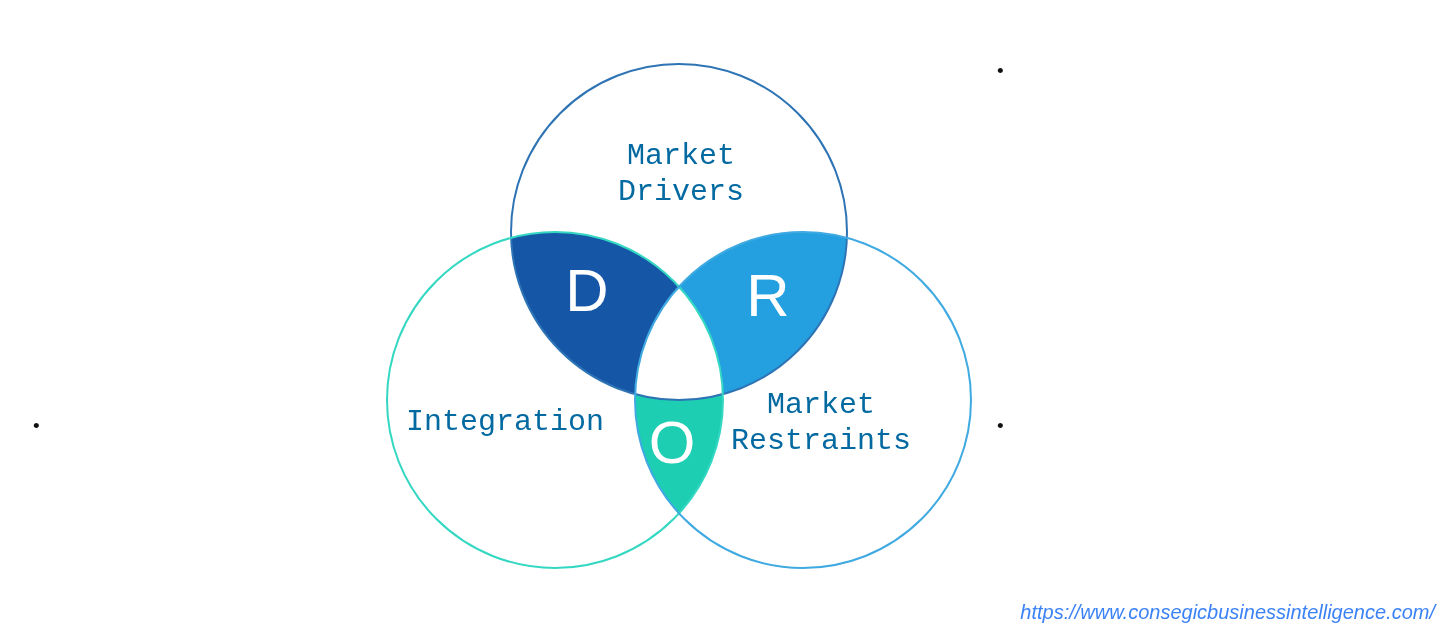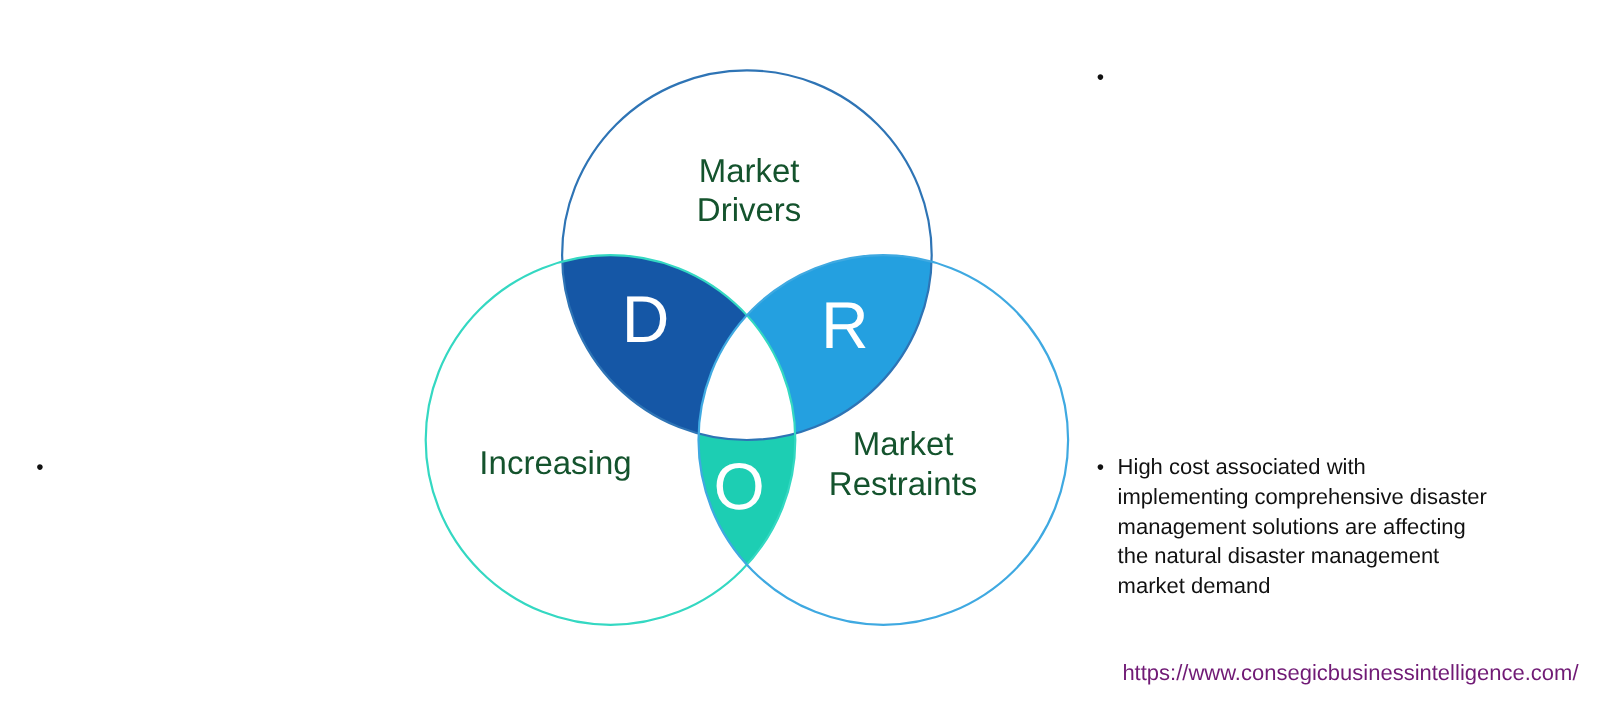--- a/index.html
+++ b/index.html
@@ -25,25 +25,26 @@
     transform: translate(-50%, -50%);
     color: #ffffff;
     font-size: 60px;
     font-weight: 400;
     line-height: 1;
     user-select: none;
   }
   .circle-label {
     position: absolute;
     transform: translate(-50%, -50%);
-    color: #14532d;
+    color: #0369a1;
     font-size: 30px;
     line-height: 36px;
     text-align: center;
     white-space: pre-line;
+    font-family: Liberation Mono, monospace;
   }
   .note {
     position: absolute;
     display: flex;
     align-items: flex-start;
     color: #111111;
     font-size: 20px;
     line-height: 27px;
   }
   .note .bullet {
@@ -55,24 +56,25 @@
   .note .note-text {
     white-space: pre-line;
   }
   .note-left   { left: 33px;  top: 412px; width: 360px; }
   .note-top-right    { left: 997px; top: 57px;  width: 440px; }
   .note-bottom-right { left: 997px; top: 412px; width: 440px; }
   .source-url {
     position: absolute;
     top: 599px;
     right: 18px;
-    color: #701a75;
+    color: #3b82f6;
     font-size: 20px;
     line-height: 26px;
     text-align: right;
+    font-style: italic;
   }
 </style>
 </head>
 <body>
 
 <div class="canvas">
 
   <svg class="venn-svg" width="1453" height="643" viewBox="0 0 1453 643">
     <defs>
       <clipPath id="clip-opportunity">
@@ -105,36 +107,31 @@
     <circle cx="555" cy="400" r="168" fill="none" stroke-width="2" stroke="#34D8C2"></circle>
     <circle cx="803" cy="400" r="168" fill="none" stroke-width="2" stroke="#3FA9E1"></circle>
   </svg>
 
   <div class="overlap-letter" style="left:587px; top:291px;">D</div>
   <div class="overlap-letter" style="left:768px; top:296px;">R</div>
   <div class="overlap-letter" style="left:672px; top:443px;">O</div>
 
   <div class="circle-label" style="left:681px; top:174px;">Market
 Drivers</div>
-  <div class="circle-label" style="left:505px; top:422px;">Increasing</div>
+  <div class="circle-label" style="left:505px; top:422px;">Integration</div>
   <div class="circle-label" style="left:821px; top:423px;">Market
 Restraints</div>
 
   <div class="note note-left">
     <span class="bullet">•</span>
   </div>
 
   <div class="note note-top-right">
     <span class="bullet">•</span>
   </div>
 
   <div class="note note-bottom-right">
     <span class="bullet">•</span>
-    <span class="note-text">High cost associated with
-implementing comprehensive disaster
-management solutions are affecting
-the natural disaster management
-market demand</span>
   </div>
 
   <div class="source-url">https://www.consegicbusinessintelligence.com/</div>
 
 </div>
 
 </body></html>

